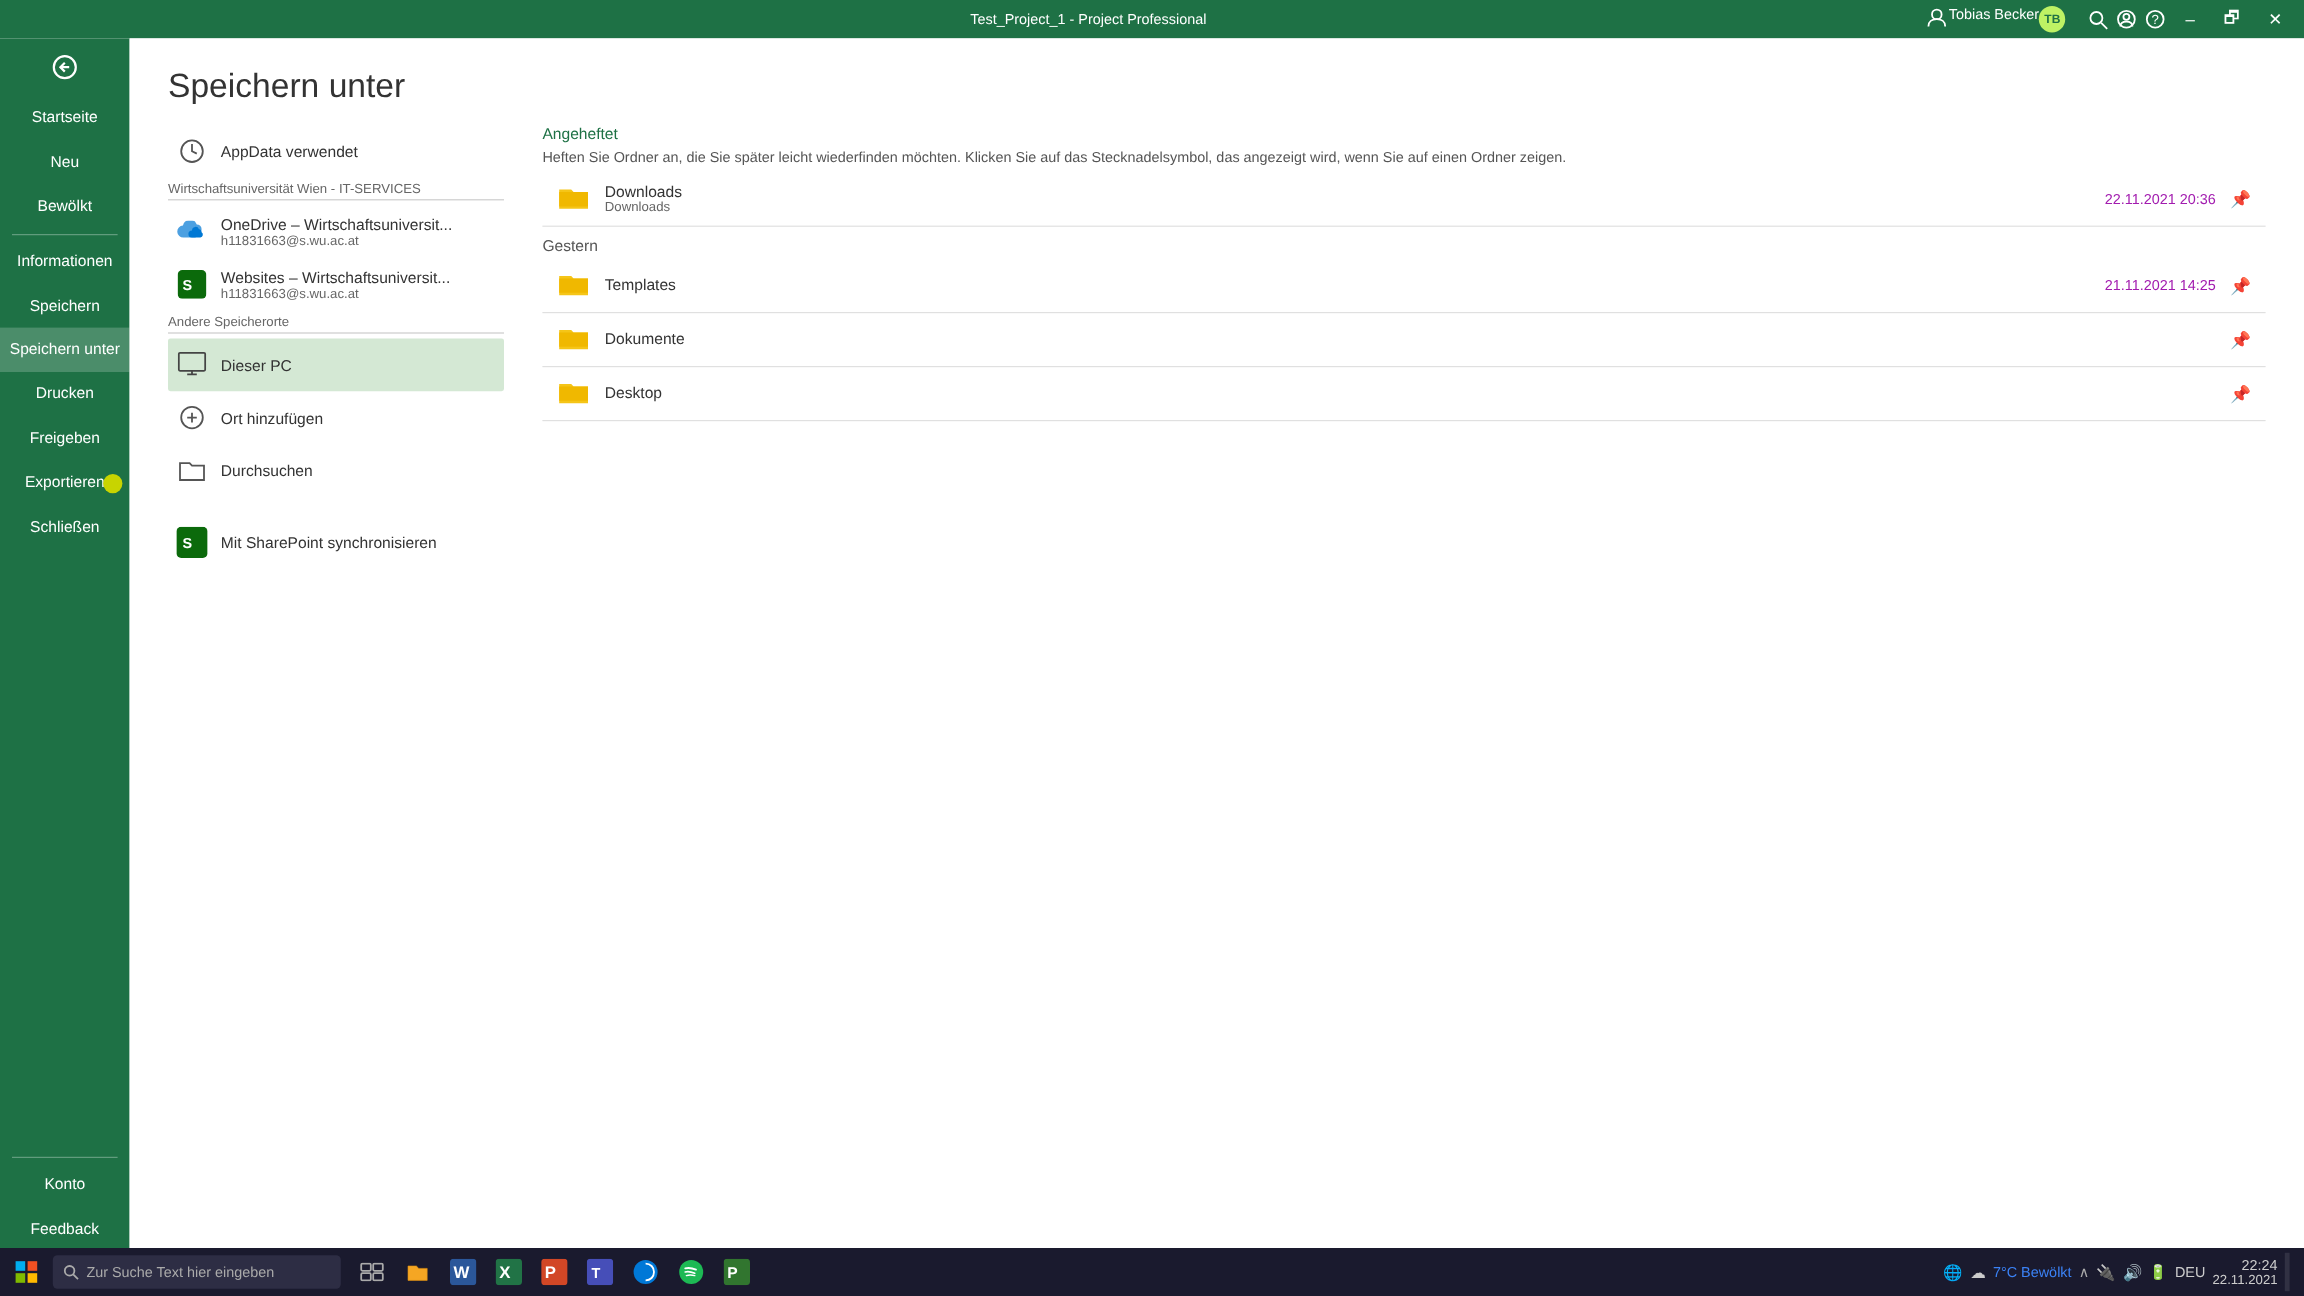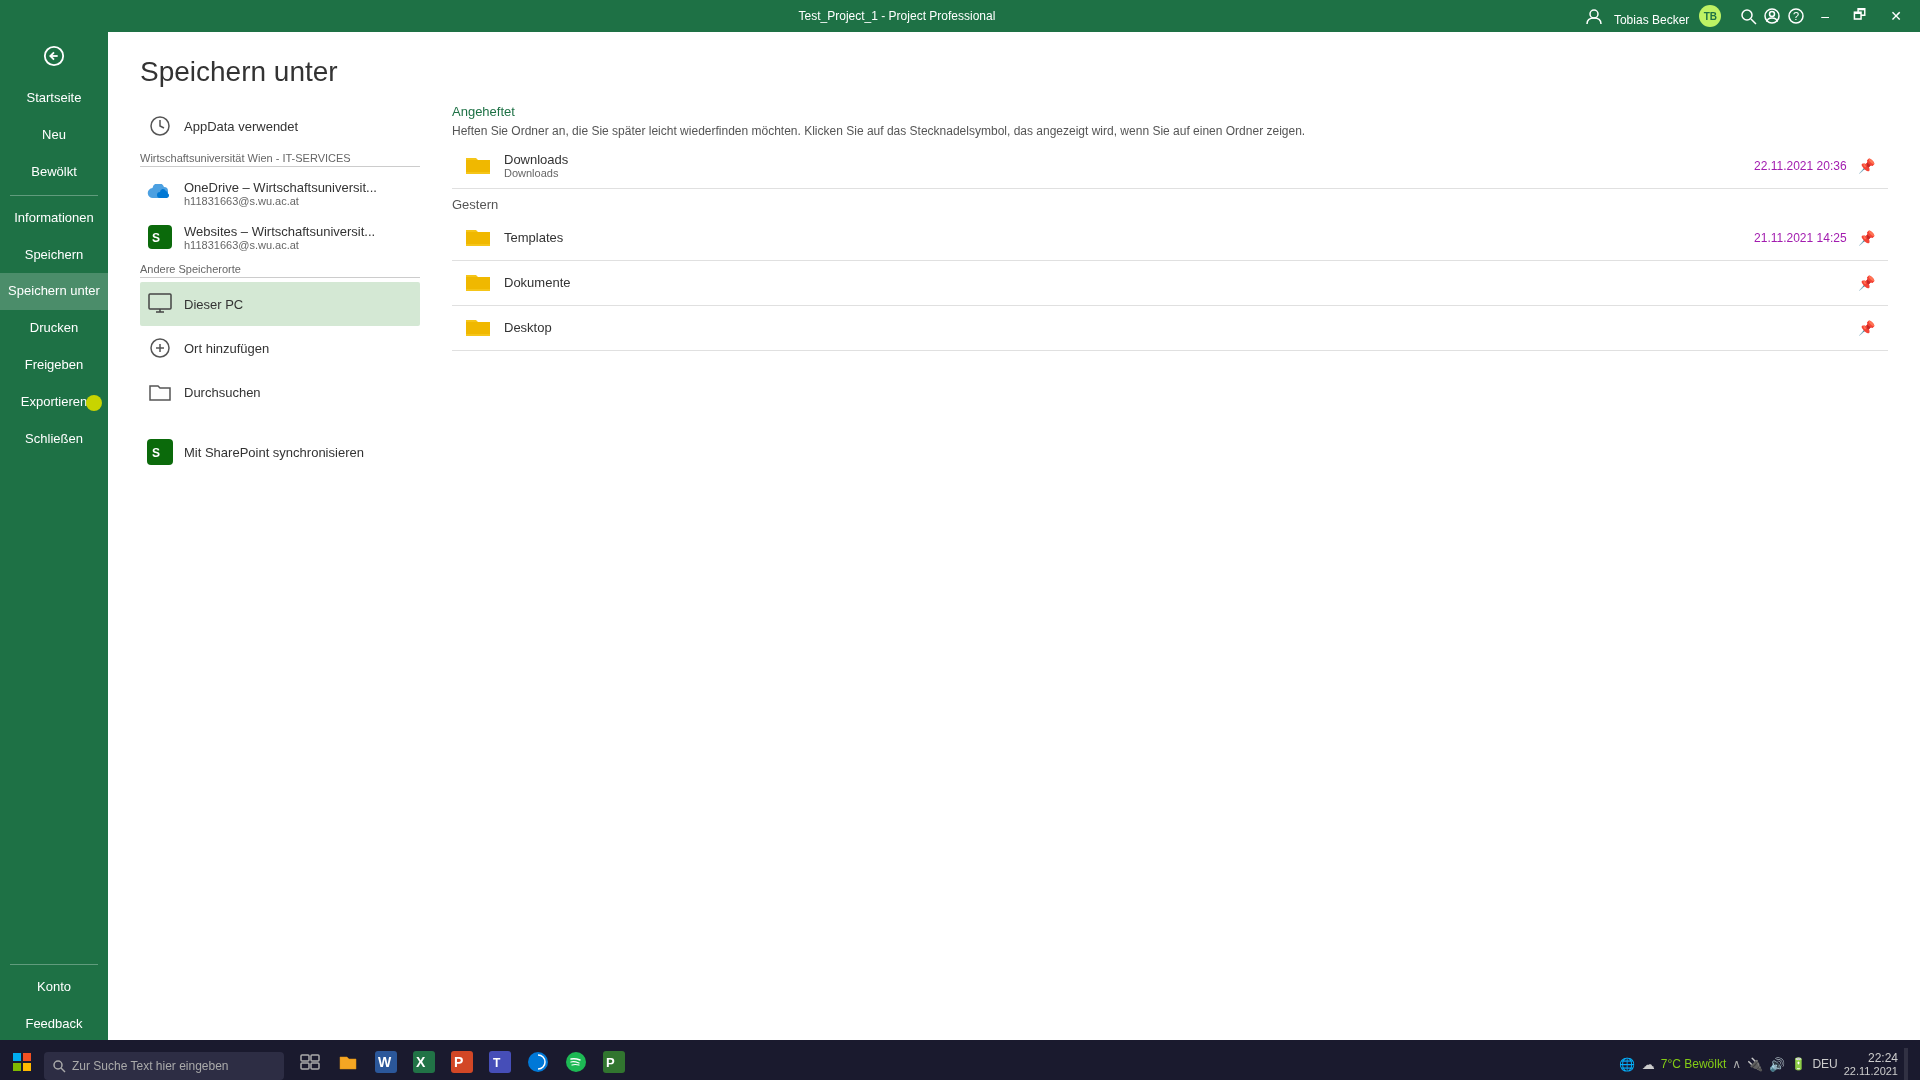--- a/index.html
+++ b/index.html
@@ -116,21 +116,21 @@
 
     
     .taskbar {
       position: fixed;
       bottom: 0;
       left: 0;
       right: 0;
       height: 40px;
       background: #1a1a2e;
       display: flex;
-      align-items: flex-end;
+      align-items: center;
       padding: 0 4px;
       z-index: 100;
     }
     .taskbar-start { width: 36px; height: 36px; display: flex; align-items: center; justify-content: center; cursor: pointer; }
     .taskbar-search {
       height: 28px;
       background: #2d2d44;
       border-radius: 4px;
       display: flex;
       align-items: center;
@@ -155,21 +155,21 @@
   </style>
 </head>
 <body>
 
 <div class="titlebar">
   <div class="titlebar-left" style="width:200px;"></div>
   <div class="titlebar-title">Test_Project_1 - Project Professional</div>
   <div class="titlebar-controls">
     <div class="titlebar-user">
 
-      <div style="display:flex;gap:10px;align-items:flex-end;">
+      <div style="display:flex;gap:0;align-items:flex-start;">
 
         <svg width="20" height="20" viewBox="0 0 20 20" fill="white">
             <circle cx="10" cy="7" r="4" fill="none" stroke="white" stroke-width="1.5"></circle>
             <path d="M3 17c0-4 3-6 7-6s7 2 7 6" fill="none" stroke="white" stroke-width="1.5"></path>
           </svg>
         <span style="font-size:12px;color:white;">Tobias Becker</span>
         <div class="user-avatar">TB</div>
       </div>
       <div style="display:flex;gap:6px;margin-left:12px;">
 
@@ -485,21 +485,21 @@
           <rect width="22" height="22" rx="3" fill="#31752f"></rect>
           <text x="3" y="16" font-size="13" fill="white" font-weight="bold">P</text>
         </svg>
     </div>
   </div>
 
   <div class="taskbar-right">
 
     <span style="font-size:13px;">🌐</span>
     <span style="font-size:13px;">☁</span>
-    <span class="taskbar-search-text" style="font-size:12px;color:#84cc16;">7°C Bewölkt</span>
+    <span class="taskbar-search-text" style="font-size:12px;color:#3b82f6;">7°C Bewölkt</span>
 
     <span style="font-size:12px;color:#aaa;">∧</span>
     <span style="font-size:13px;">🔌</span>
     <span style="font-size:13px;">🔊</span>
     <span style="font-size:12px;">🔋</span>
     <span style="font-size:12px;color:#ccc;">DEU</span>
     <div class="taskbar-clock">
       <div class="taskbar-time">22:24</div>
       <div class="taskbar-date">22.11.2021</div>
     </div>

